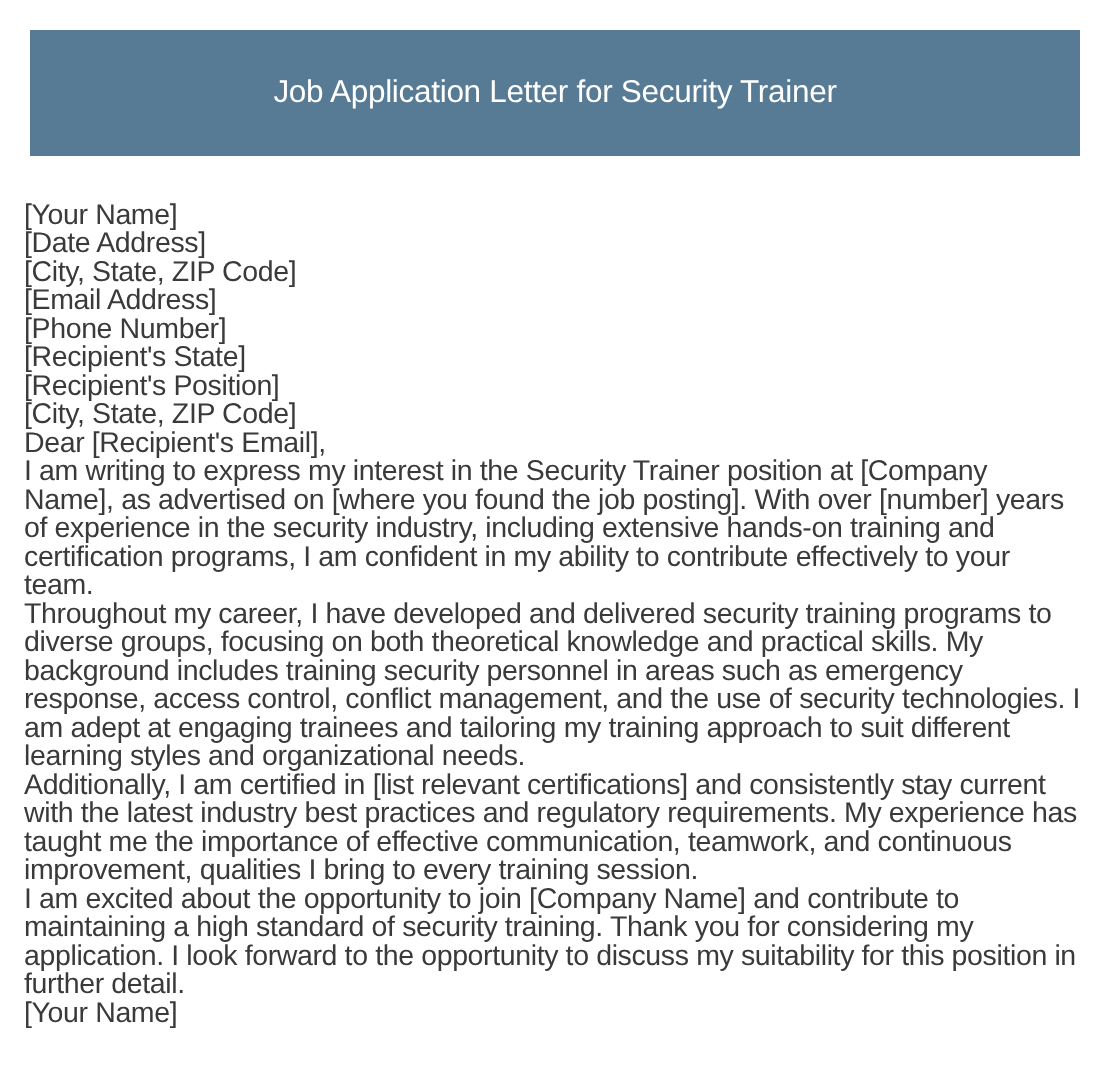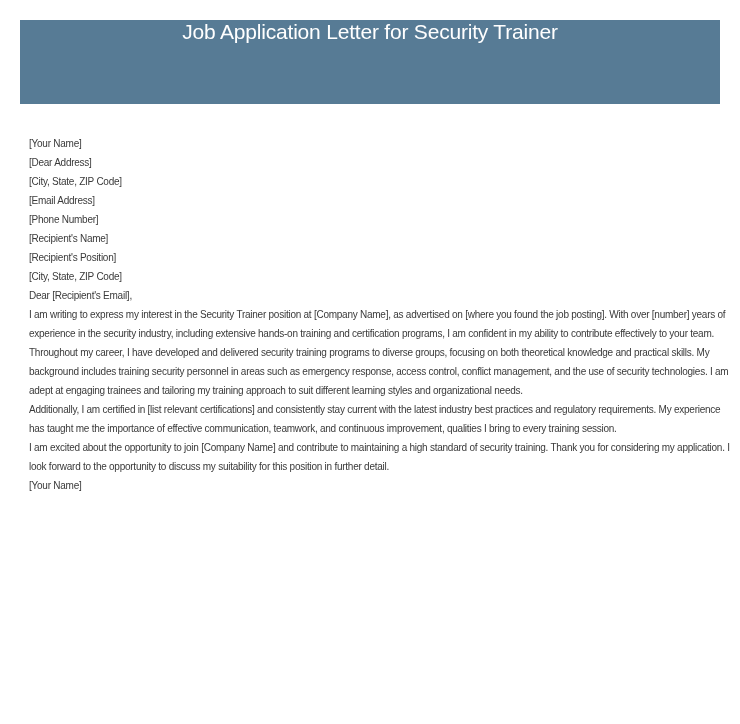--- a/index.html
+++ b/index.html
@@ -15,57 +15,57 @@
       color: #3a3a3a;
     }
     .header {
       position: absolute;
       left: 20px;
       top: 20px;
       width: 700px;
       height: 84px;
       background: #577b95;
       display: flex;
-      align-items: flex-start;
+      align-items: center;
       justify-content: center;
     }
     .header h1 {
       margin: 0;
       color: #ffffff;
       font-weight: normal;
       font-size: 21px;
       letter-spacing: -0.2px;
     }
     .letter {
       position: absolute;
-      left: 29px;
+      left: 16px;
       top: 134px;
       width: 705px;
-      font-size: 10px;
+      font-size: 19px;
       line-height: 19px;
       letter-spacing: -0.25px;
     }
     .letter p {
       margin: 0;
     }
   </style>
 </head>
 <body>
 
 <div class="header">
   <h1>Job Application Letter for Security Trainer</h1>
 </div>
 
 <div class="letter">
   <p>[Your Name]</p>
-  <p>[Dear Address]</p>
+  <p>[Date Address]</p>
   <p>[City, State, ZIP Code]</p>
   <p>[Email Address]</p>
   <p>[Phone Number]</p>
-  <p>[Recipient's Name]</p>
+  <p>[Recipient's State]</p>
   <p>[Recipient's Position]</p>
   <p>[City, State, ZIP Code]</p>
   <p>Dear [Recipient's Email],</p>
   <p>I am writing to express my interest in the Security Trainer position at [Company Name], as advertised on [where you found the job posting]. With over [number] years of experience in the security industry, including extensive hands-on training and certification programs, I am confident in my ability to contribute effectively to your team.</p>
   <p>Throughout my career, I have developed and delivered security training programs to diverse groups, focusing on both theoretical knowledge and practical skills. My background includes training security personnel in areas such as emergency response, access control, conflict management, and the use of security technologies. I am adept at engaging trainees and tailoring my training approach to suit different learning styles and organizational needs.</p>
   <p>Additionally, I am certified in [list relevant certifications] and consistently stay current with the latest industry best practices and regulatory requirements. My experience has taught me the importance of effective communication, teamwork, and continuous improvement, qualities I bring to every training session.</p>
   <p>I am excited about the opportunity to join [Company Name] and contribute to maintaining a high standard of security training. Thank you for considering my application. I look forward to the opportunity to discuss my suitability for this position in further detail.</p>
   <p>[Your Name]</p>
 </div>
 

